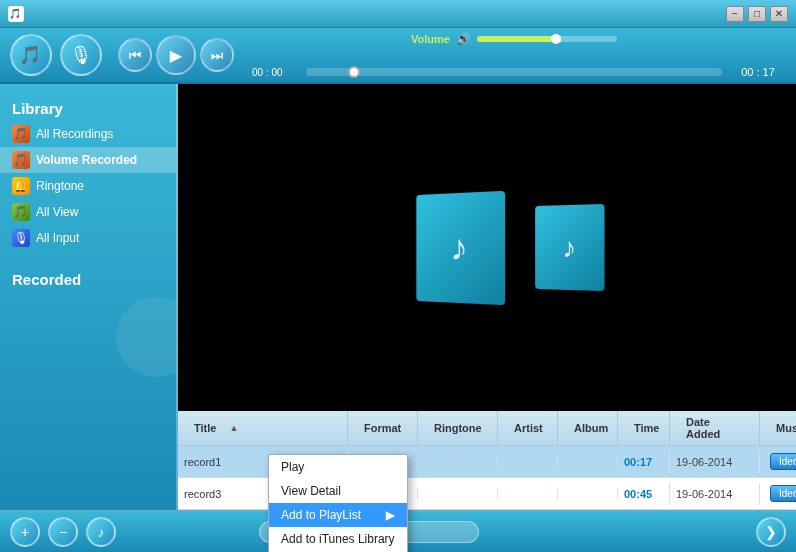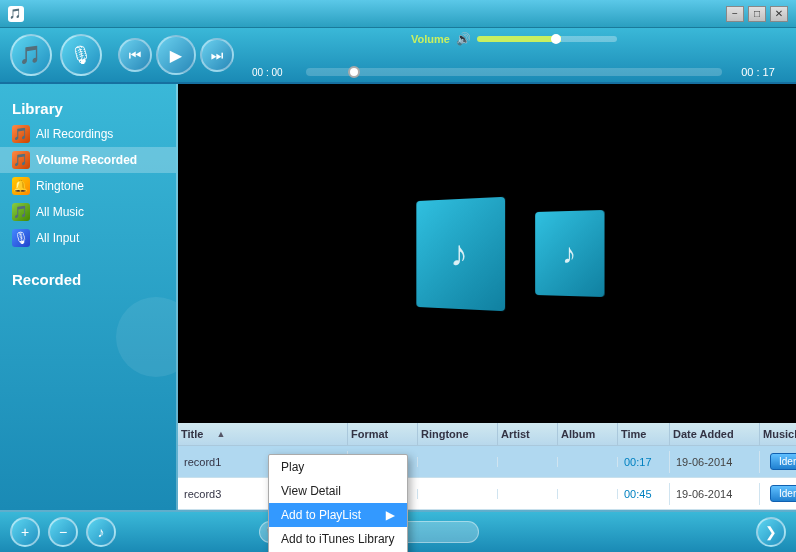--- a/index.html
+++ b/index.html
@@ -289,21 +289,21 @@
       background: #e8f4f8;
       flex-shrink: 0;
     }
     .table-header {
       display: grid;
       grid-template-columns: 170px 70px 80px 60px 60px 52px 90px 80px;
       background: linear-gradient(to bottom, #d0e8f0, #b8d8ec);
       border-bottom: 1px solid #aac8dc;
     }
     .table-header-cell {
-      padding: 5px 3px;
+      padding: 5px 16px;
       font-size: 11px;
       font-weight: bold;
       color: #334;
       border-right: 1px solid #aac8dc;
       display: flex;
       align-items: center;
       gap: 13px;
     }
     .sort-arrow { color: #556; font-size: 9px; }
     .table-row {
@@ -316,21 +316,21 @@
     .table-row.normal { background: white; }
     .table-cell {
       padding: 5px 6px;
       font-size: 11px;
       color: #334;
       border-right: 1px solid #d0e4f0;
       white-space: nowrap;
       overflow: hidden;
       text-overflow: ellipsis;
     }
-    .table-cell.time { color: #0080c0; font-weight: normal; }
+    .table-cell.time { color: #0080c0; font-weight: bold; }
     .table-cell.date { color: #444; }
     .identify-btn {
       margin: 2px 4px;
       padding: 2px 8px;
       background: linear-gradient(to bottom, #60c0ff, #2080d0);
       border: 1px solid #1060b0;
       border-radius: 3px;
       color: white;
       font-size: 10px;
       cursor: pointer;
@@ -484,21 +484,21 @@
     <div class="sidebar-item active">
       <div class="sidebar-item-icon icon-newly">🎵</div>
       <span>Volume Recorded</span>
     </div>
     <div class="sidebar-item">
       <div class="sidebar-item-icon icon-ringtone">🔔</div>
       <span>Ringtone</span>
     </div>
     <div class="sidebar-item">
       <div class="sidebar-item-icon icon-music">🎵</div>
-      <span>All Music</span>
+      <span>All View</span>
     </div>
     <div class="sidebar-item">
       <div class="sidebar-item-icon icon-input">🎙</div>
       <span>All Input</span>
     </div>
 
     <div class="sidebar-section-title" style="margin-top: 14px;">Recorded</div>
   </div>
 
   <div class="content-area">

